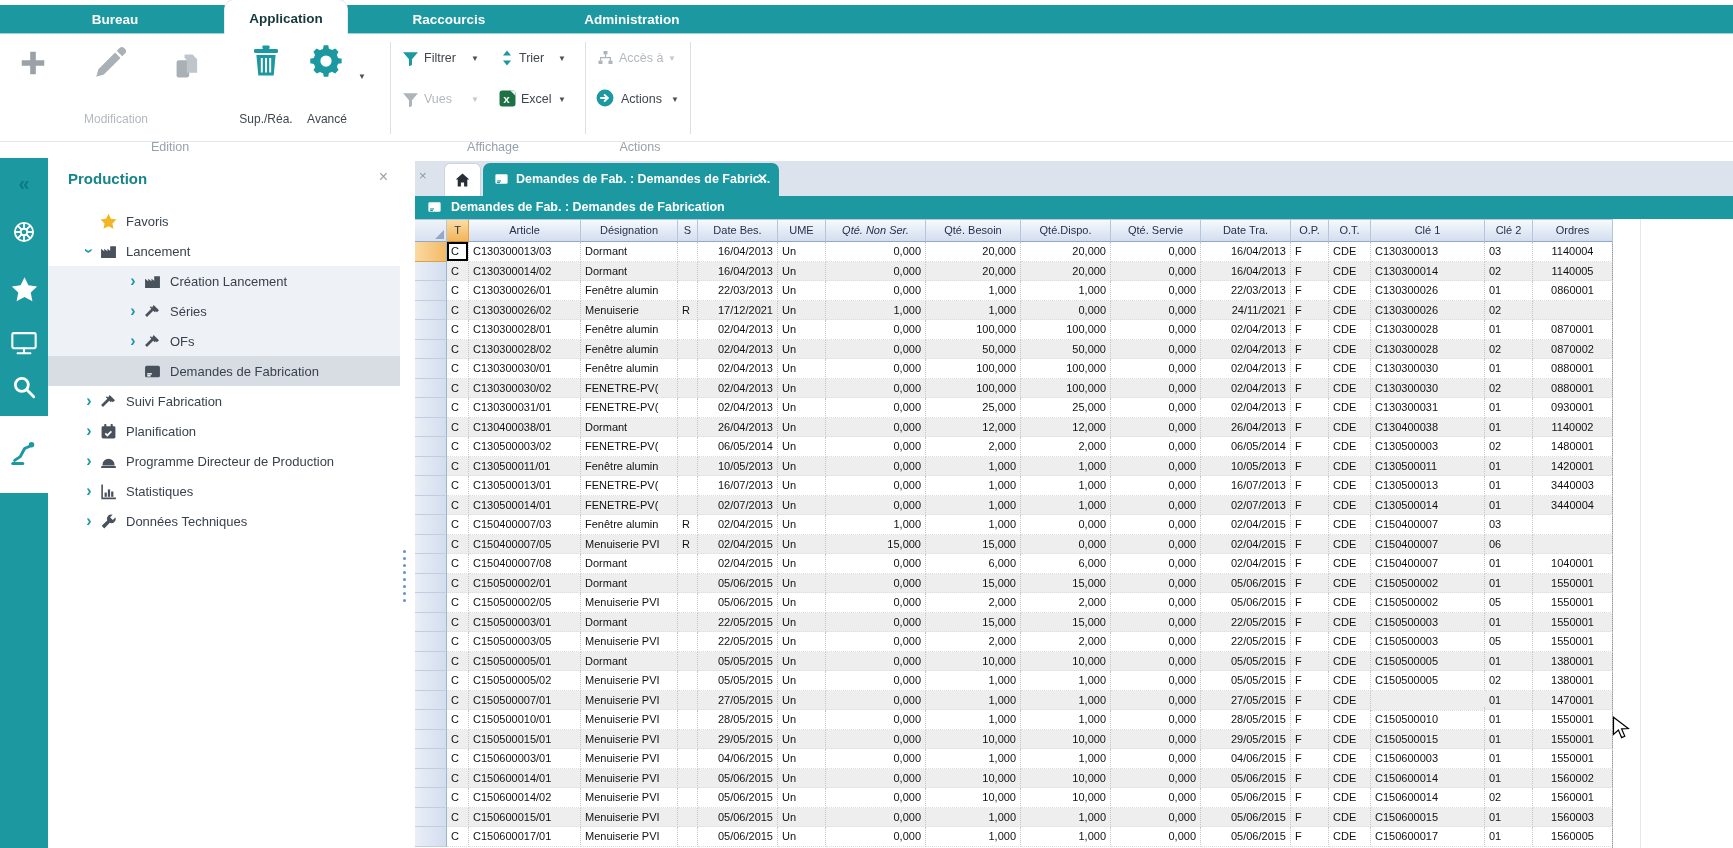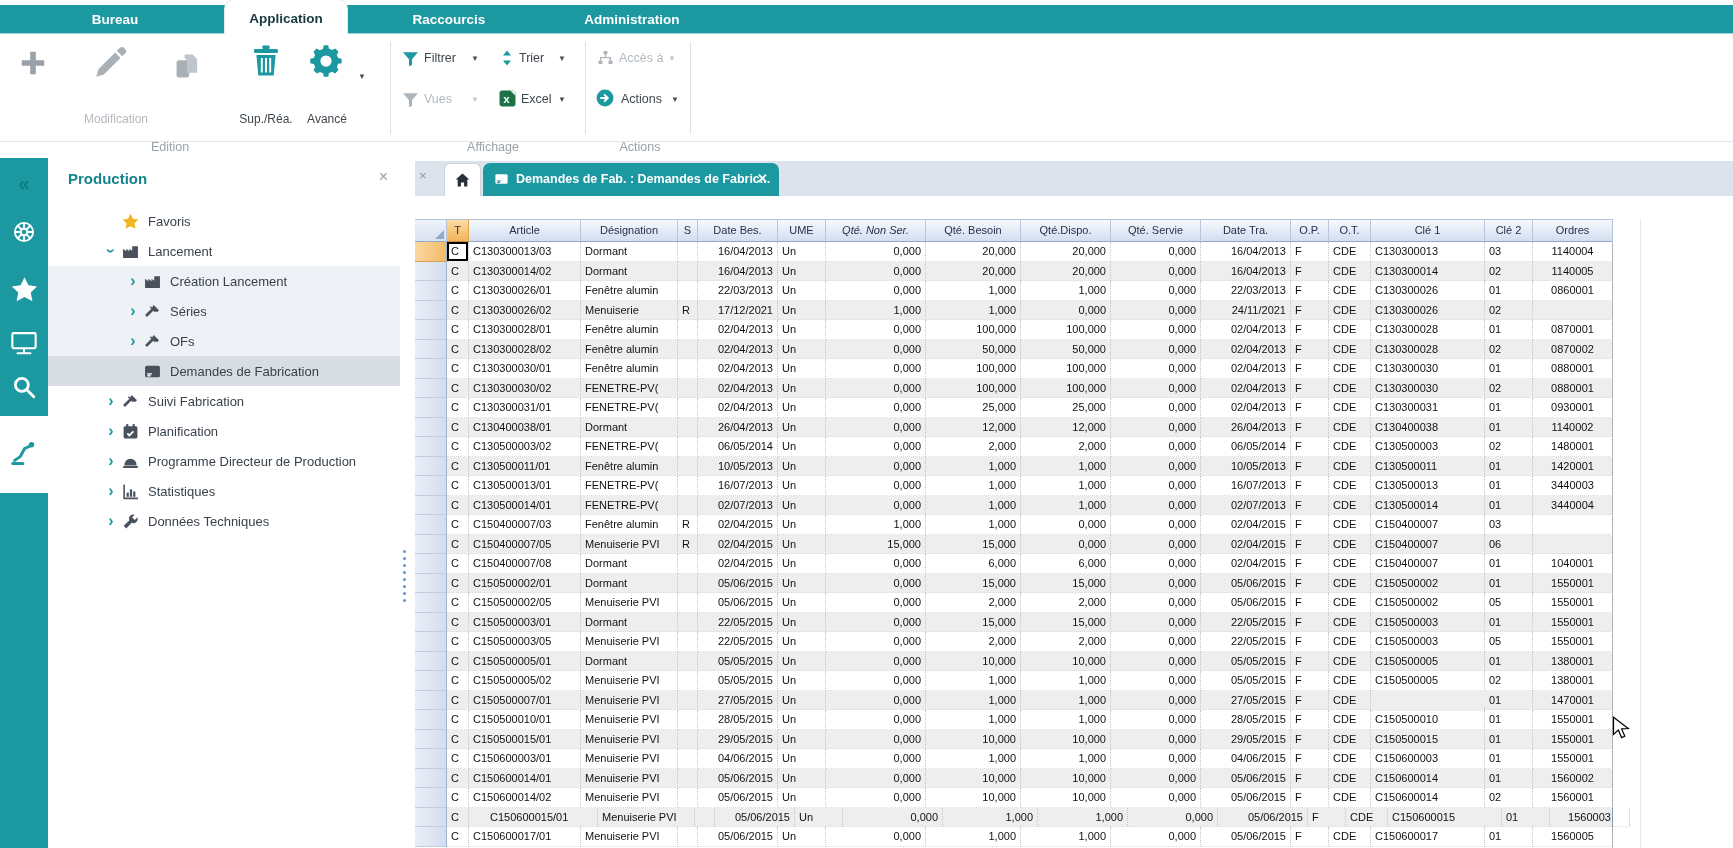--- a/index.html
+++ b/index.html
@@ -34,21 +34,21 @@
   .rail{position:absolute;left:0;top:158px;width:48px;bottom:0;background:var(--teal)}
   .rail-ico{position:absolute;left:0;width:48px;text-align:center;color:#fff}
   .rail-ico svg{display:inline-block}
   .rail-active{position:absolute;left:0;top:416px;width:48px;height:77px;background:#fff}
 
   
   .panel{position:absolute;left:48px;top:158px;width:352px;bottom:0;background:#fff}
   .panel-title{position:absolute;left:20px;top:12px;font-size:15px;font-weight:bold;color:#18858c}
   .panel-close{position:absolute;right:12px;top:10px;font-size:16px;color:#99a1aa}
   .tree{position:absolute;left:0;top:48px;right:0}
-  .tree-item{display:flex;align-items:center;height:30px;padding-left:52px;font-size:13px;color:#39424c;white-space:nowrap}
+  .tree-item{display:flex;align-items:center;height:30px;padding-left:30px;font-size:13px;color:#39424c;white-space:nowrap}
   .tree-item.lvl1{padding-left:74px}
   .tree-item.childbg{background:#eef1f6}
   .tree-item.sel{background:#d8dde3}
   .chev{width:22px;flex:none;color:var(--teal);font-size:16px;font-weight:bold;text-align:center;line-height:14px}
   .chev.down{transform:rotate(90deg)}
   .tree-ico{width:17px;height:17px;flex:none;margin-right:9px;color:#49525c}
   .tree-ico svg{display:block;width:100%;height:100%}
 
   
   .splitter-dots{position:absolute;left:403px;top:546px;width:6px}
@@ -360,20 +360,29 @@
     <span class="t-ico">
       <svg width="15" height="14" viewBox="0 0 16 16">
           <rect x="1" y="2.5" width="14" height="11" rx="1.6" fill="#fff"></rect>
           <rect x="3" y="9.6" width="4.4" height="1.3" fill="var(--icon-bg)"></rect>
           <rect x="3" y="11.4" width="3.2" height="1.3" fill="var(--icon-bg)"></rect>
         </svg></span>
     <span class="t-label">Demandes de Fab. : Demandes de Fabric...</span>
     <span class="t-close">✕</span>
   </div>
 
+  <div class="titlebar">
+    <span class="t-ico">
+      <svg width="15" height="14" viewBox="0 0 16 16">
+          <rect x="1" y="2.5" width="14" height="11" rx="1.6" fill="#fff"></rect>
+          <rect x="3" y="9.6" width="4.4" height="1.3" fill="var(--icon-bg)"></rect>
+          <rect x="3" y="11.4" width="3.2" height="1.3" fill="var(--icon-bg)"></rect>
+        </svg></span>
+    <span class="t-label">Demandes de Fab. : Demandes de Fabrication</span>
+  </div>
 
   <div class="grid">
     <div class="ghead">
         <div class="th corner" style="width: 32px;"></div>
         <div class="th orange" style="width: 22px;">T</div>
         <div class="th" style="width: 112px;">Article</div>
         <div class="th" style="width: 97px;">Désignation</div>
         <div class="th" style="width: 20px;">S</div>
         <div class="th" style="width: 80px;">Date Bes.</div>
         <div class="th" style="width: 48px;">UME</div>
@@ -936,21 +945,21 @@
           <div class="td a-right" style="width: 90px;">05/06/2015</div>
           <div class="td a-left" style="width: 38px;">F</div>
           <div class="td a-left" style="width: 42px;">CDE</div>
           <div class="td a-left" style="width: 114px;">C150600014</div>
           <div class="td a-left" style="width: 48px;">02</div>
           <div class="td a-center" style="width: 80px;">1560001</div>
         </div>
         <div class="tr alt">
           <div class="td a-center gutter" style="width: 32px;"></div>
           <div class="td a-left" style="width: 22px;">C</div>
-          <div class="td a-left" style="width: 112px; margin-left: 17px;">C150600015/01</div>
+          <div class="td a-left" style="width: 112px;">C150600015/01</div>
           <div class="td a-left" style="width: 97px;">Menuiserie PVI</div>
           <div class="td a-left" style="width: 20px;"></div>
           <div class="td a-right" style="width: 80px;">05/06/2015</div>
           <div class="td a-left" style="width: 48px;">Un</div>
           <div class="td a-right" style="width: 100px;">0,000</div>
           <div class="td a-right" style="width: 95px;">1,000</div>
           <div class="td a-right" style="width: 90px;">1,000</div>
           <div class="td a-right" style="width: 90px;">0,000</div>
           <div class="td a-right" style="width: 90px;">05/06/2015</div>
           <div class="td a-left" style="width: 38px;">F</div>

